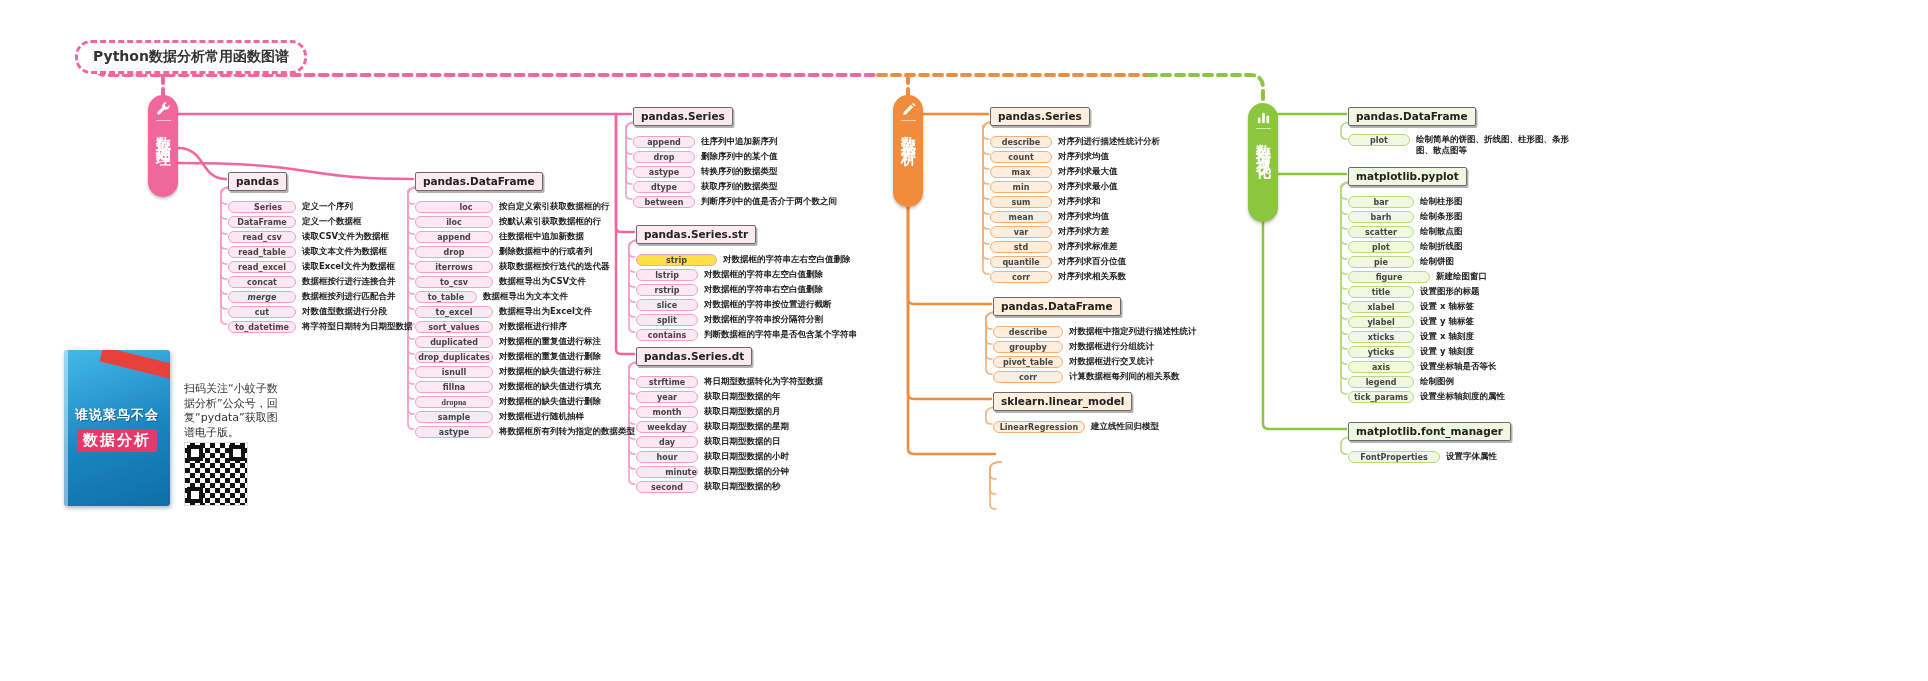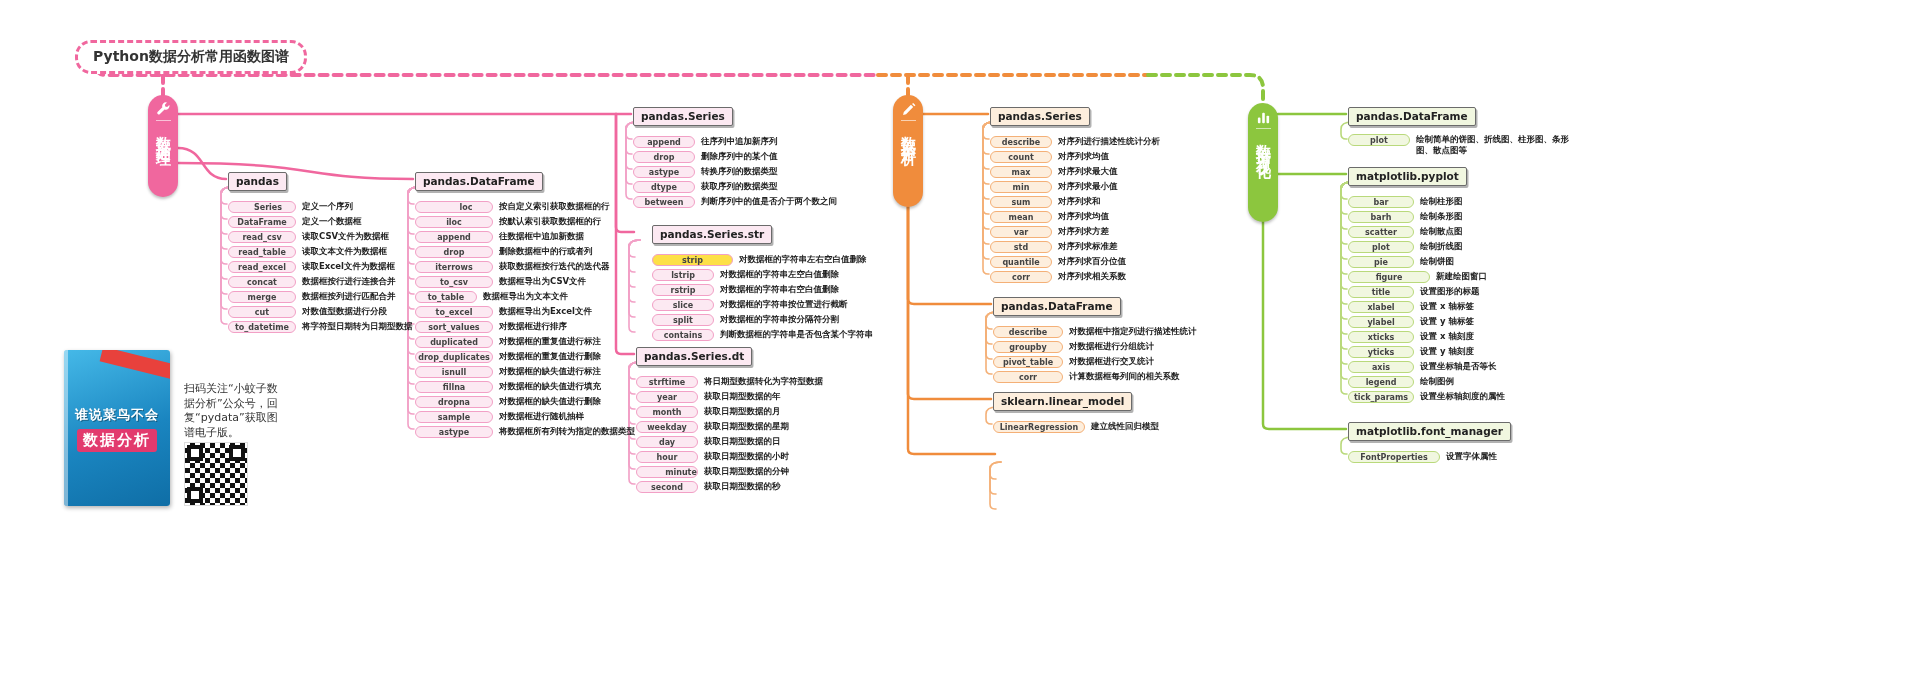--- a/index.html
+++ b/index.html
@@ -196,21 +196,21 @@
         </div>
         <div class="row">
           <span class="pill" style="width: 68px; background: rgb(252, 233, 242); border: 1px solid rgb(242, 160, 198);">read_excel</span>
           <span class="desc">读取Excel文件为数据框</span>
         </div>
         <div class="row">
           <span class="pill" style="width: 68px; background: rgb(252, 233, 242); border: 1px solid rgb(242, 160, 198);">concat</span>
           <span class="desc">数据框按行进行连接合并</span>
         </div>
         <div class="row">
-          <span class="pill" style="width: 68px; background: rgb(252, 233, 242); border: 1px solid rgb(242, 160, 198);">merge</span>
+          <span class="pill" style="width: 68px; background: rgb(252, 233, 242); border: 1px solid rgb(242, 160, 198); font-style: italic;">merge</span>
           <span class="desc">数据框按列进行匹配合并</span>
         </div>
         <div class="row">
           <span class="pill" style="width: 68px; background: rgb(252, 233, 242); border: 1px solid rgb(242, 160, 198);">cut</span>
           <span class="desc">对数值型数据进行分段</span>
         </div>
         <div class="row">
           <span class="pill" style="width: 68px; background: rgb(252, 233, 242); border: 1px solid rgb(242, 160, 198);">to_datetime</span>
           <span class="desc">将字符型日期转为日期型数据</span>
         </div>
@@ -262,21 +262,21 @@
         </div>
         <div class="row">
           <span class="pill" style="width: 78px; background: rgb(252, 233, 242); border: 1px solid rgb(242, 160, 198);">isnull</span>
           <span class="desc">对数据框的缺失值进行标注</span>
         </div>
         <div class="row">
           <span class="pill" style="width: 78px; background: rgb(252, 233, 242); border: 1px solid rgb(242, 160, 198);">fillna</span>
           <span class="desc">对数据框的缺失值进行填充</span>
         </div>
         <div class="row">
-          <span class="pill" style="width: 78px; background: rgb(252, 233, 242); border: 1px solid rgb(242, 160, 198);">dropna</span>
+          <span class="pill" style="width: 78px; background: rgb(252, 233, 242); border: 1px solid rgb(242, 160, 198); font-family: Liberation Serif, serif;">dropna</span>
           <span class="desc">对数据框的缺失值进行删除</span>
         </div>
         <div class="row">
           <span class="pill" style="width: 78px; background: rgb(252, 233, 242); border: 1px solid rgb(242, 160, 198);">sample</span>
           <span class="desc">对数据框进行随机抽样</span>
         </div>
         <div class="row">
           <span class="pill" style="width: 78px; background: rgb(252, 233, 242); border: 1px solid rgb(242, 160, 198);">astype</span>
           <span class="desc">将数据框所有列转为指定的数据类型</span>
         </div>
@@ -296,21 +296,21 @@
         </div>
         <div class="row">
           <span class="pill" style="width: 62px; background: rgb(252, 233, 242); border: 1px solid rgb(242, 160, 198);">dtype</span>
           <span class="desc">获取序列的数据类型</span>
         </div>
         <div class="row">
           <span class="pill" style="width: 62px; background: rgb(252, 233, 242); border: 1px solid rgb(242, 160, 198);">between</span>
           <span class="desc">判断序列中的值是否介于两个数之间</span>
         </div>
       </div></div>
-    <div class="group" style="left: 652px; top: 223px;"><div class="ghead" style="background: rgb(252, 233, 242);">pandas.Series.str</div><div class="rows">
+    <div class="group" style="left: 636px; top: 223px;"><div class="ghead" style="background: rgb(252, 233, 242);">pandas.Series.str</div><div class="rows">
         <div class="row">
           <span class="pill" style="width: 81px; background: #fde047; border: 1px solid rgb(242, 160, 198);">strip</span>
           <span class="desc">对数据框的字符串左右空白值删除</span>
         </div>
         <div class="row">
           <span class="pill" style="width: 62px; background: rgb(252, 233, 242); border: 1px solid rgb(242, 160, 198);">lstrip</span>
           <span class="desc">对数据框的字符串左空白值删除</span>
         </div>
         <div class="row">
           <span class="pill" style="width: 62px; background: rgb(252, 233, 242); border: 1px solid rgb(242, 160, 198);">rstrip</span>

